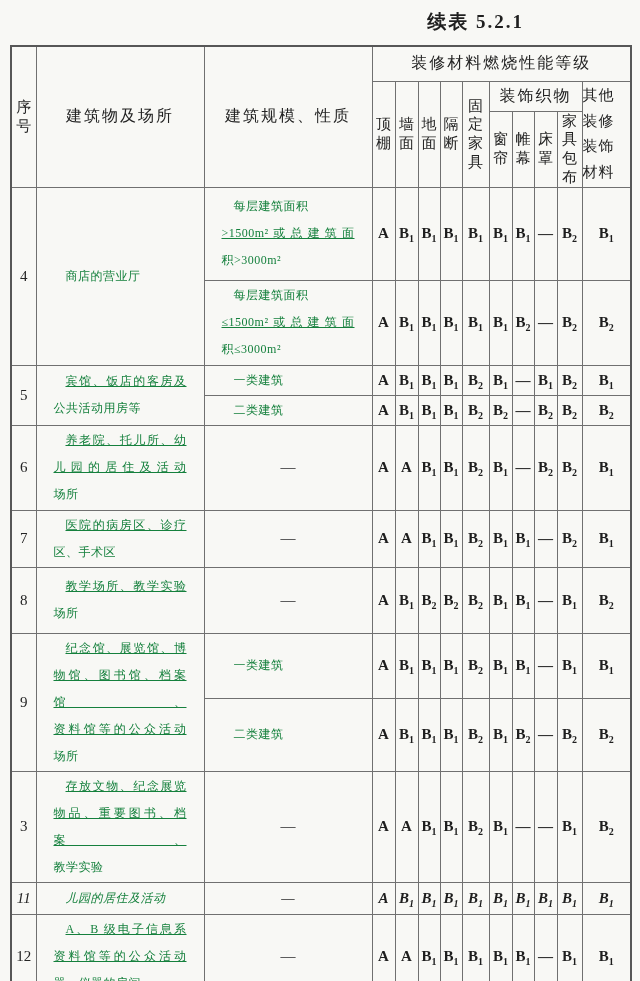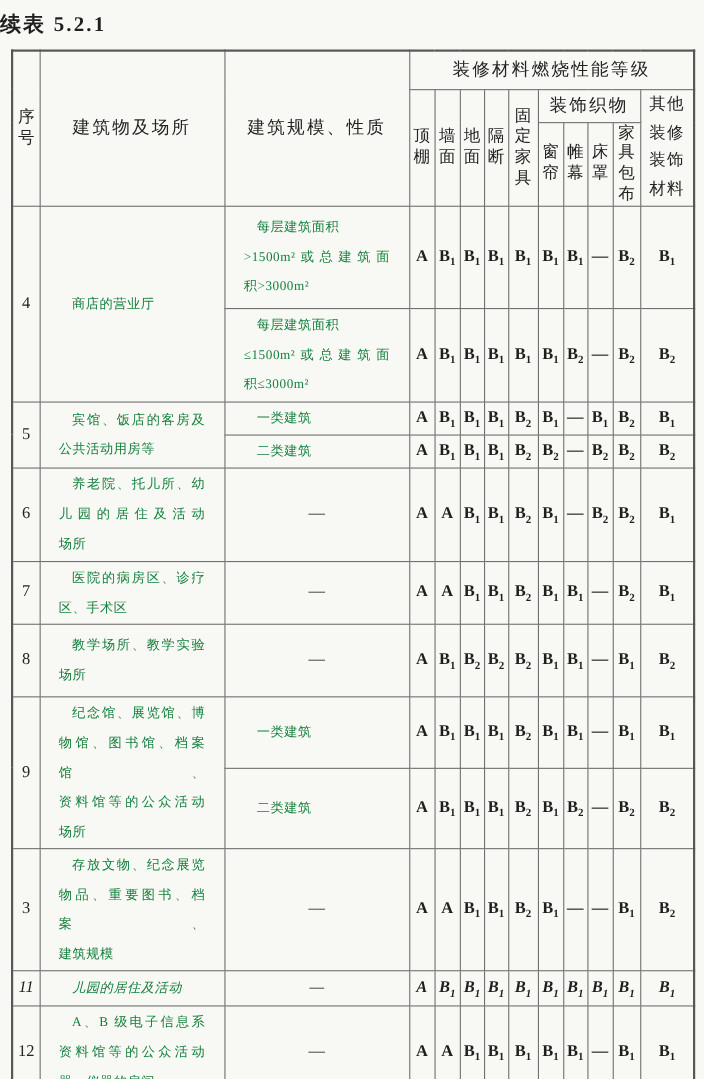--- a/index.html
+++ b/index.html
@@ -4,21 +4,21 @@
 <style>
   html,body{margin:0;padding:0;}
   body{
     width:640px;height:981px;position:relative;overflow:hidden;
     background:#f8f8f5;
     font-family:"Liberation Serif","DejaVu Serif",serif;
     color:#2d2d2d;
   }
   .page-title{
     position:absolute;top:9px;left:0;width:524px;
-    text-align:left;font-size:19px;font-weight:700;letter-spacing:2px;
+    text-align:right;font-size:19px;font-weight:700;letter-spacing:2px;
     color:#1f1f1f;
   }
   table.main{
     position:absolute;left:10px;top:45px;width:620px;
     border-collapse:collapse;table-layout:fixed;
     border:2px solid #575757;
   }
   td{
     border:1px solid #707070;
     padding:0;vertical-align:middle;
@@ -26,29 +26,29 @@
   }
   tr.h1{height:35px;}
   tr.h2{height:30px;}
   tr.h3{height:75px;}
   .hcell{text-align:center;font-size:16px;letter-spacing:2px;color:#242424;}
   .vh{
     white-space:pre-line;text-align:center;
     font-size:15px;line-height:1.25;letter-spacing:0;color:#242424;
   }
   .vh-other{
-    white-space:pre-line;text-align:center;
+    white-space:pre-line;
     font-size:15px;line-height:1.7;letter-spacing:1px;color:#242424;
   }
   .no{text-align:center;font-size:15px;color:#242424;}
   .grade{text-align:center;font-size:15px;font-weight:700;color:#1e1e1e;}
   .grade sub{font-size:10px;line-height:0;}
   .par{padding:1px 17px;font-size:12px;line-height:27px;letter-spacing:0.5px;color:#15803d;}
   .line{text-align:left;}
-  .line.stretch{text-align:justify;text-align-last:justify;}
+  .line.stretch{text-align:justify;text-align-last:justify;text-decoration:underline;}
   .line.first{text-indent:1em;}
 </style>
 </head>
 <body>
 
 <div class="page-title">续表 5.2.1</div>
 
 <table class="main">
   <colgroup>
     <col style="width:25px">
@@ -294,21 +294,21 @@
         <td class="grade">—</td>
         <td class="grade">B<sub>2</sub></td>
         <td class="grade">B<sub>2</sub></td>
       </tr>
       <tr style="height: 80px;">
         <td class="no">3</td>
         <td class="txt">
           <div class="par">
             <div class="line first stretch">存放文物、纪念展览</div>
             <div class="line stretch">物品、重要图书、档案、</div>
-            <div class="line">建筑规模</div>
+            <div class="line">教学实验</div>
           </div>
         </td>
         <td class="no">—</td>
         <td class="grade">A</td>
         <td class="grade">A</td>
         <td class="grade">B<sub>1</sub></td>
         <td class="grade">B<sub>1</sub></td>
         <td class="grade">B<sub>2</sub></td>
         <td class="grade">B<sub>1</sub></td>
         <td class="grade">—</td>

